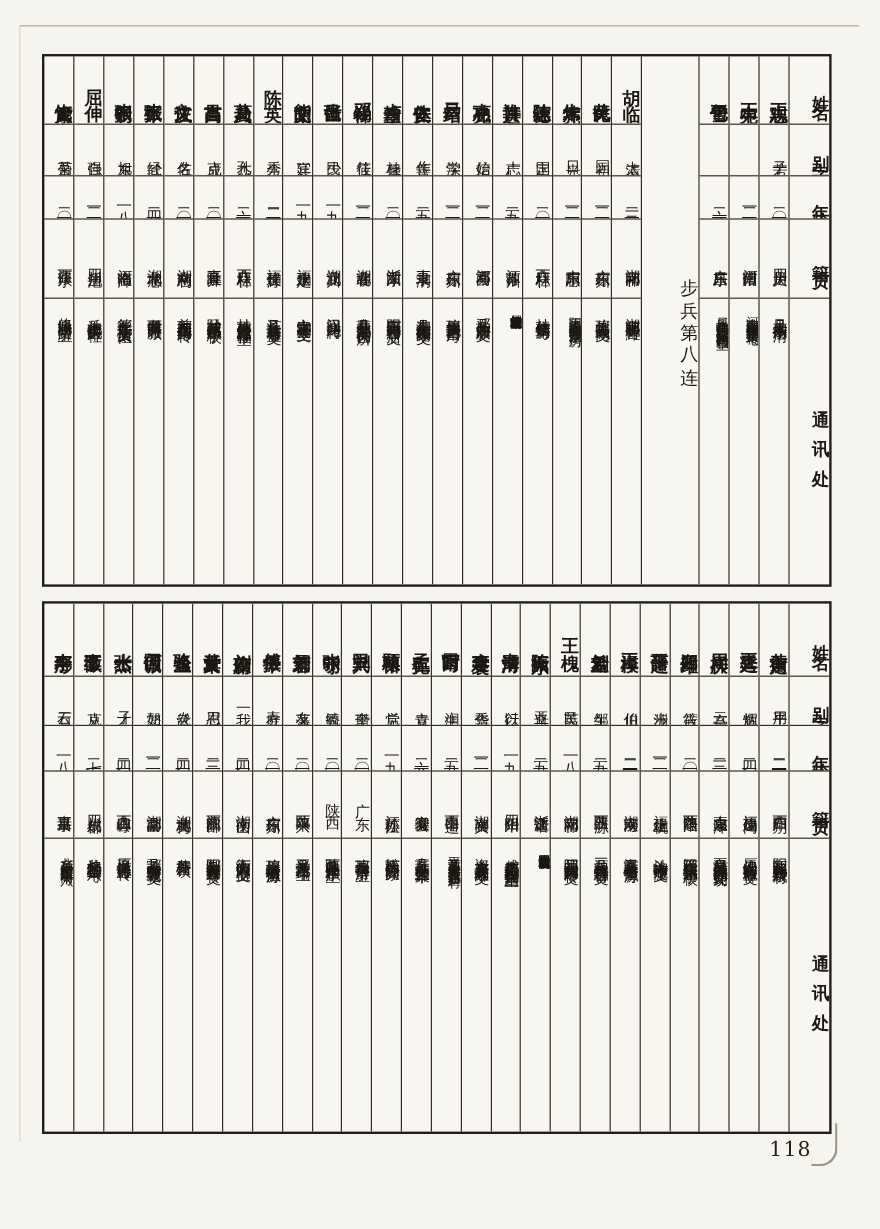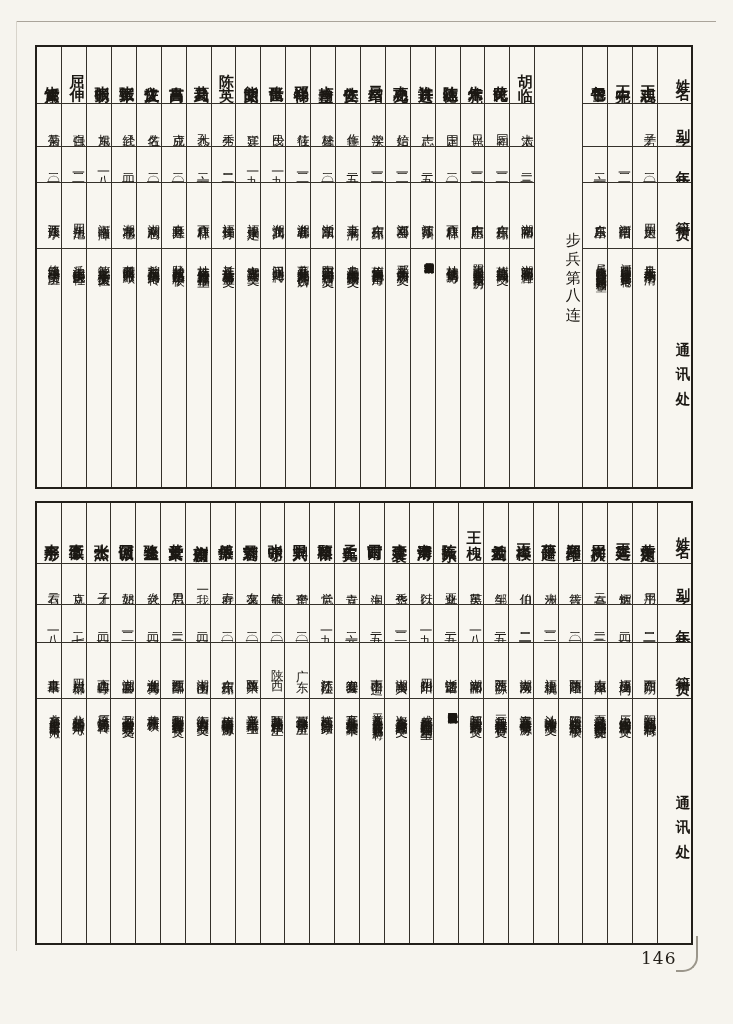--- a/index.html
+++ b/index.html
@@ -469,14 +469,14 @@
   <div class="col person">
     <div class="cell cell-name">李寿彤</div>
     <div class="cell cell-zi">云石</div>
     <div class="cell cell-age">一八</div>
     <div class="cell cell-native">直隶昌平</div>
     <div class="cell cell-address sz-m">北京后门外李广桥东街路南十六号</div>
   </div>
 </section>
 
   <div class="pen-mark"></div>
-  <div class="page-number">146</div>
+  <div class="page-number">118</div>
 </div>
 
 </body></html>

